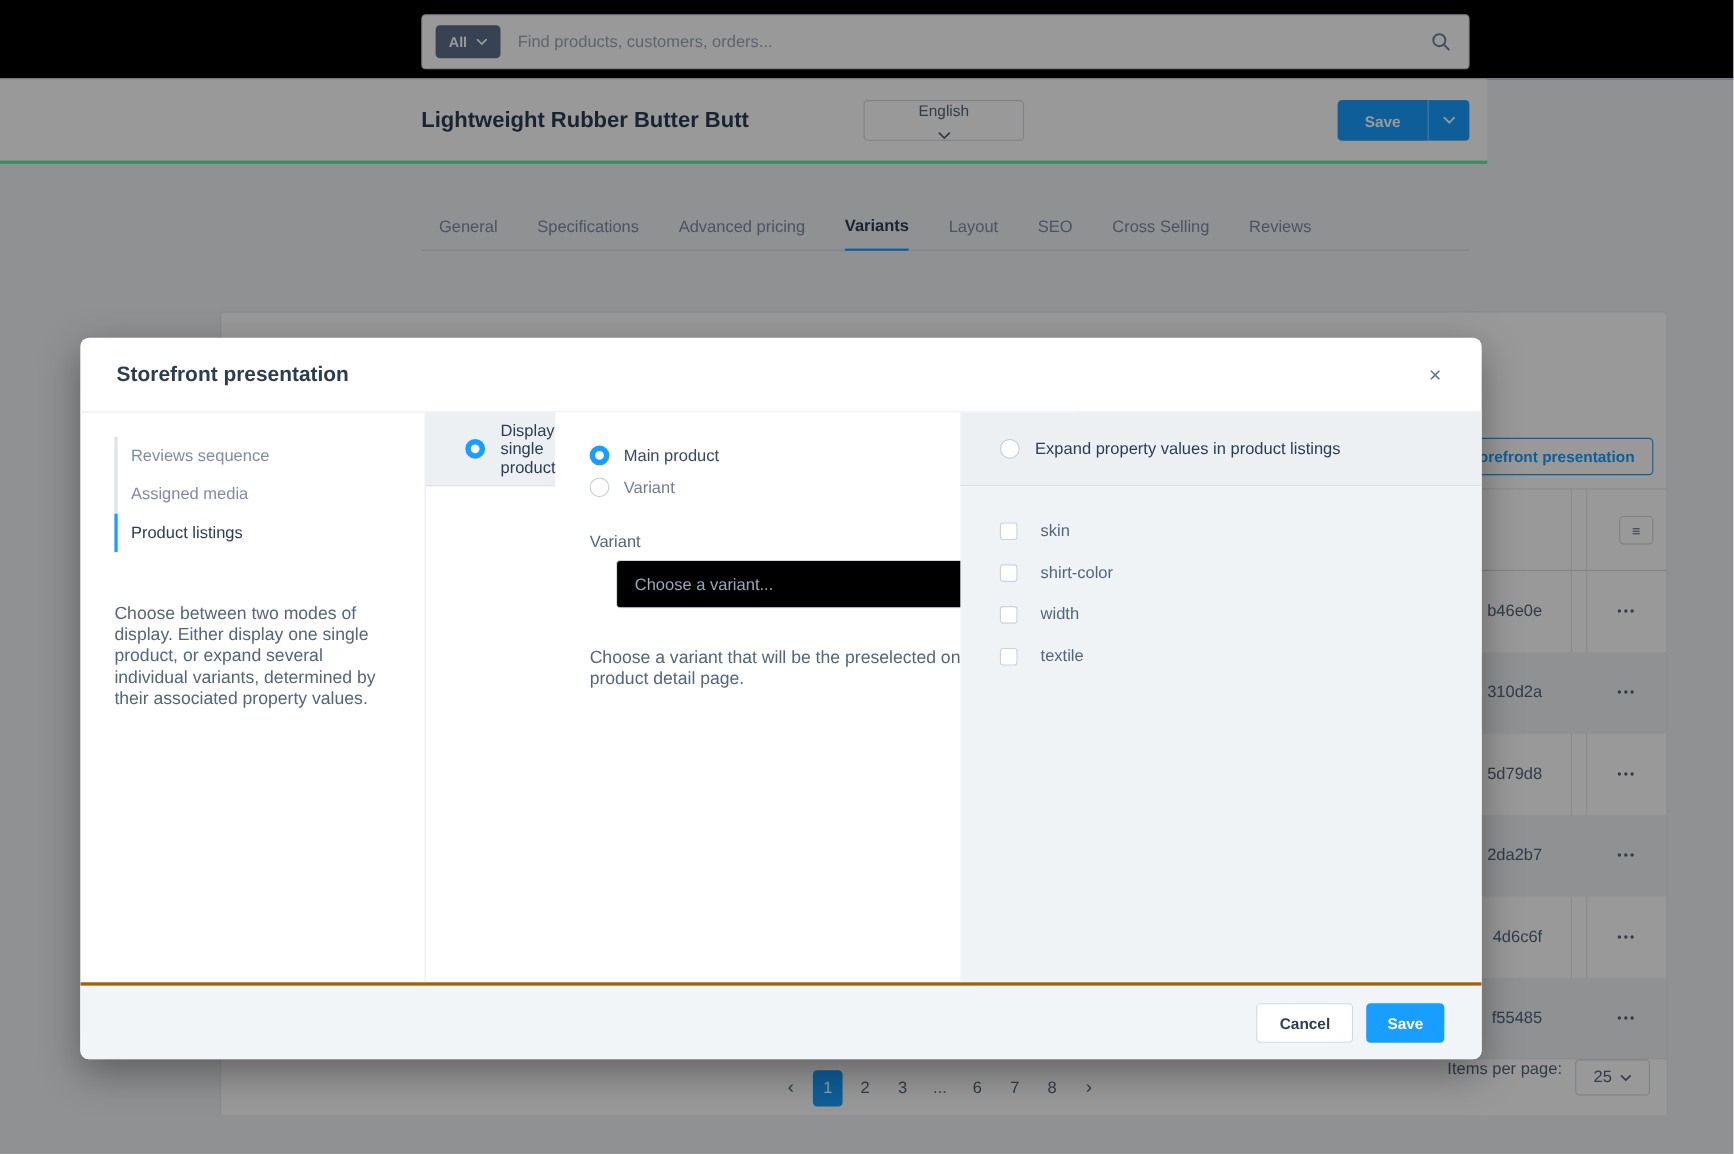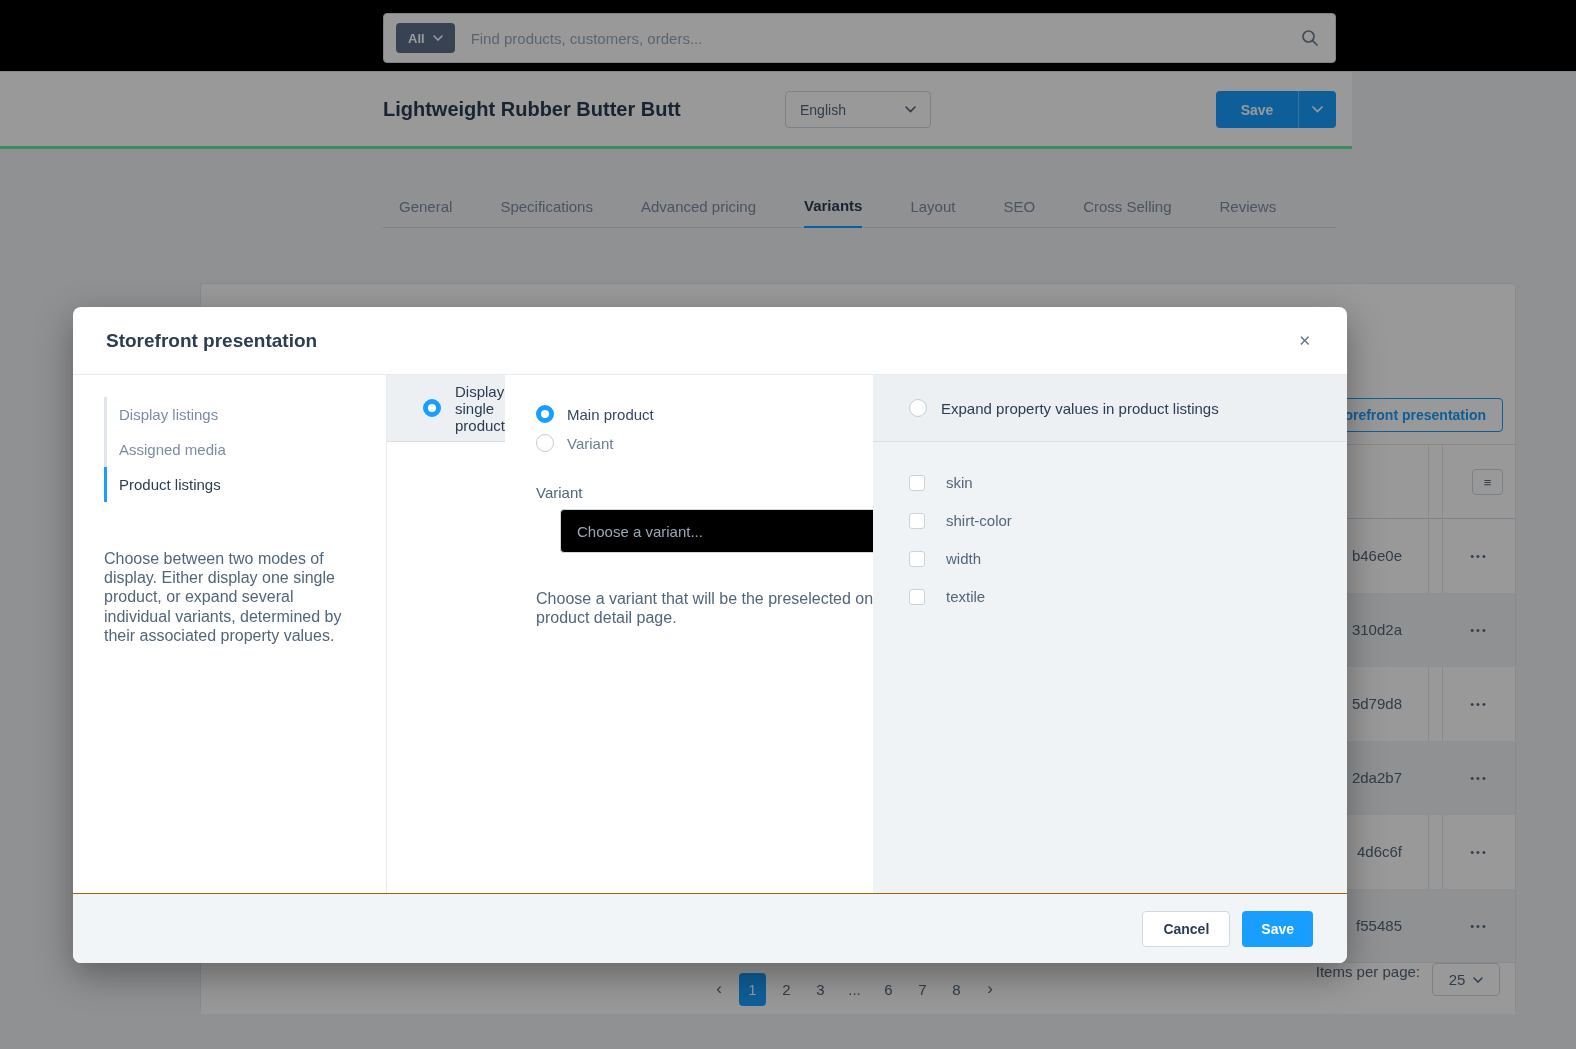--- a/index.html
+++ b/index.html
@@ -23,33 +23,33 @@
   .search-input::placeholder { color:#9aa8b8; }
   .search-icon { margin-right:16px; display:flex; }
 
   .smartbar { position:absolute; left:0; top:72px; width:1352px; height:77px;
               background:#fff; border-bottom:3px solid #66e8a3; }
   .page-title { position:absolute; left:383px; top:0; height:74px; display:flex;
                 align-items:center; font-size:20px; font-weight:bold; color:#2b3d53; }
   .lang-select { position:absolute; left:785px; top:19px; width:146px; height:37px;
                  background:#fff; border:1px solid #d1d9e0; border-radius:4px;
                  display:flex; align-items:center; justify-content:space-between;
-                 padding:0 14px; font-size:14px; color:#52667a; }
+                 padding:0 14px; font-size:14px; color:#52667a;flex-direction:column; }
   .btn-plain { background:#fff; border:1px solid #d1d9e0; border-radius:4px;
                font-size:14px; font-weight:bold; color:#2b3d53;
                display:flex; align-items:center; justify-content:center; }
   .cancel-key-btn { position:absolute; left:941px; top:19px; width:268px; height:37px; }
   .save-group { position:absolute; left:1216px; top:19px; height:37px; display:flex; }
   .save-main { width:82px; background:#189eff; color:#fff; font-size:14px; font-weight:bold;
                border-radius:4px 0 0 4px; display:flex; align-items:center; justify-content:center; }
   .save-caret { width:38px; background:#189eff; border-left:1px solid rgba(255,255,255,.35);
                 border-radius:0 4px 4px 0; display:flex; align-items:center; justify-content:center; }
 
   .tabs { position:absolute; left:383px; top:189px; width:953px; height:39px;
-          border-bottom:1px solid #d4dae1; display:flex; gap:48px; padding-left:16px;text-align:center; }
+          border-bottom:1px solid #d4dae1; display:flex; gap:36px; padding-left:16px;text-align:center; }
   .tab { font-size:15px; color:#7d8ca3; display:flex; align-items:flex-end; padding-bottom:12px; }
   .tab.active { color:#2b3d53; font-weight:bold; border-bottom:2px solid #189eff; margin-bottom:-1px; }
 
   .card { position:absolute; left:200px; top:283px; width:1316px; height:731px;
           background:#fff; border:1px solid #e3e7ec; border-radius:4px; }
   .ghost-btn { position:absolute; right:12px; top:114px; height:34px; padding:0 16px;
                border:1px solid #189eff; border-radius:4px; color:#189eff; background:#fff;
                font-size:14px; font-weight:bold; display:flex; align-items:center; }
   .grid-header { position:absolute; left:0; top:160px; width:100%; height:75px;
                  border-top:1px solid #e3e7ec; border-bottom:1px solid #d4dae1; }
@@ -112,21 +112,21 @@
                 background:#000000;margin-left:24px; }
   .select-placeholder { font-size:15px; color:#9aa8b8; }
   .helper-text { margin-top:36px; width:402px; font-size:16px; line-height:1.2; color:#52667a; }
 
   .m-col-expand { flex:1; display:flex; flex-direction:column; }
   .expand-body { flex:1; background:#f0f3f6; padding:32px 0 0 36px; }
   .check-row { display:flex; align-items:center; gap:21px; margin-bottom:21px; }
   .checkbox { width:16px; height:16px; border:1px solid #c9d3dd; border-radius:3px; background:#fff; }
   .check-label { font-size:15px; color:#52667a; }
 
-  .modal-footer { height:70px; flex:0 0 70px; background:#f2f5f7; border-top:1px solid #a16207;
+  .modal-footer { height:70px; flex:0 0 70px; background:#f2f5f7; border-top:3px solid #a16207;
                   display:flex; align-items:center; justify-content:flex-end; gap:12px;
                   padding-right:34px; }
   .btn-cancel { height:36px; padding:0 20px; }
   .btn-save { height:36px; padding:0 19px; background:#189eff; border-radius:4px; color:#fff;
               font-size:14px; font-weight:bold; display:flex; align-items:center; }
 </style>
 </head>
 <body>
 
 <div class="stage">
@@ -241,21 +241,21 @@
 
   <div class="modal">
     <div class="modal-header">
       <span class="modal-title">Storefront presentation</span>
       <span class="modal-close">✕</span>
     </div>
     <div class="modal-body">
 
       <div class="m-sidebar">
         <ul class="m-nav">
-          <li>Display listings</li>
+          <li>Reviews sequence</li>
           <li>Assigned media</li>
           <li class="active">Product listings</li>
         </ul>
         <p class="m-desc">Choose between two modes of display. Either display one single product, or expand several individual variants, determined by their associated property values.</p>
       </div>
 
       <div class="m-col-single">
         <div class="opt-header">
           <span class="radio on"></span>
           <span class="opt-header-label">Display single product</span>

